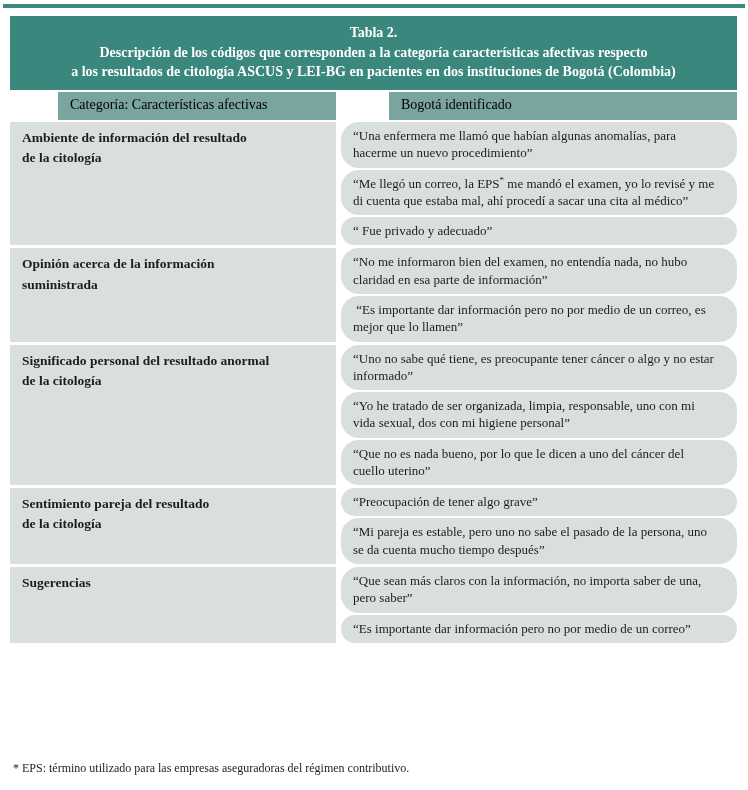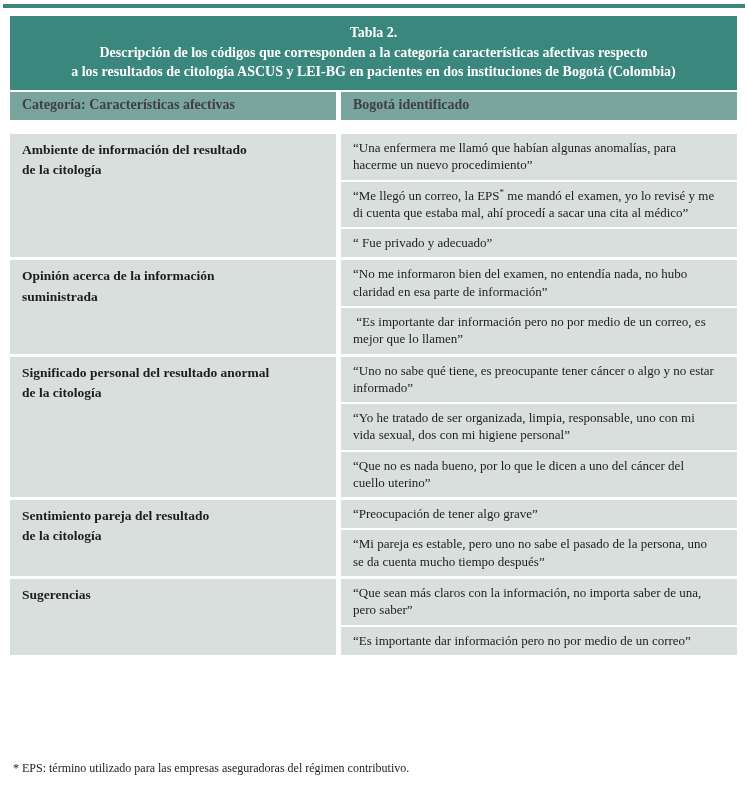--- a/index.html
+++ b/index.html
@@ -41,53 +41,55 @@
     line-height: 1.4;
   }
   .col-head {
     display: grid;
     grid-template-columns: 326px 1fr;
     column-gap: 5px;
     margin-top: 2px;
   }
   .col-head > div {
     background: var(--sage);
-    color: #404040;
+    color: #000000;
     font-size: 14px;
     line-height: 1.3;
     padding: 4px 12px 6px 12px;
-    font-weight: bold;
+    font-weight: normal;
+    margin-left: 48px;
   }
   .group-row {
     display: grid;
     grid-template-columns: 326px 1fr;
     column-gap: 5px;
     margin-top: 3px;
   }
-  .group-row:first-child { margin-top: 14px; }
+  .group-row:first-child { margin-top: 2px; }
   .cat-cell {
     background: var(--cell);
     font-weight: bold;
     font-size: 13.5px;
     line-height: 1.5;
     padding: 6px 12px 6px 12px;
     white-space: pre-line;
   }
   .codes-col {
     display: flex;
     flex-direction: column;
     gap: 2px;
   }
   .code-cell {
     background: var(--cell);
     flex: 1 1 auto;
     font-size: 13px;
     line-height: 1.33;
     padding: 5px 20px 6px 12px;
     white-space: pre-wrap;
+    border-radius: 18px;
   }
   .code-cell sup {
     font-size: 9px;
     vertical-align: super;
     line-height: 0;
   }
   .footnote {
     position: absolute;
     left: 13px;
     top: 761px;

